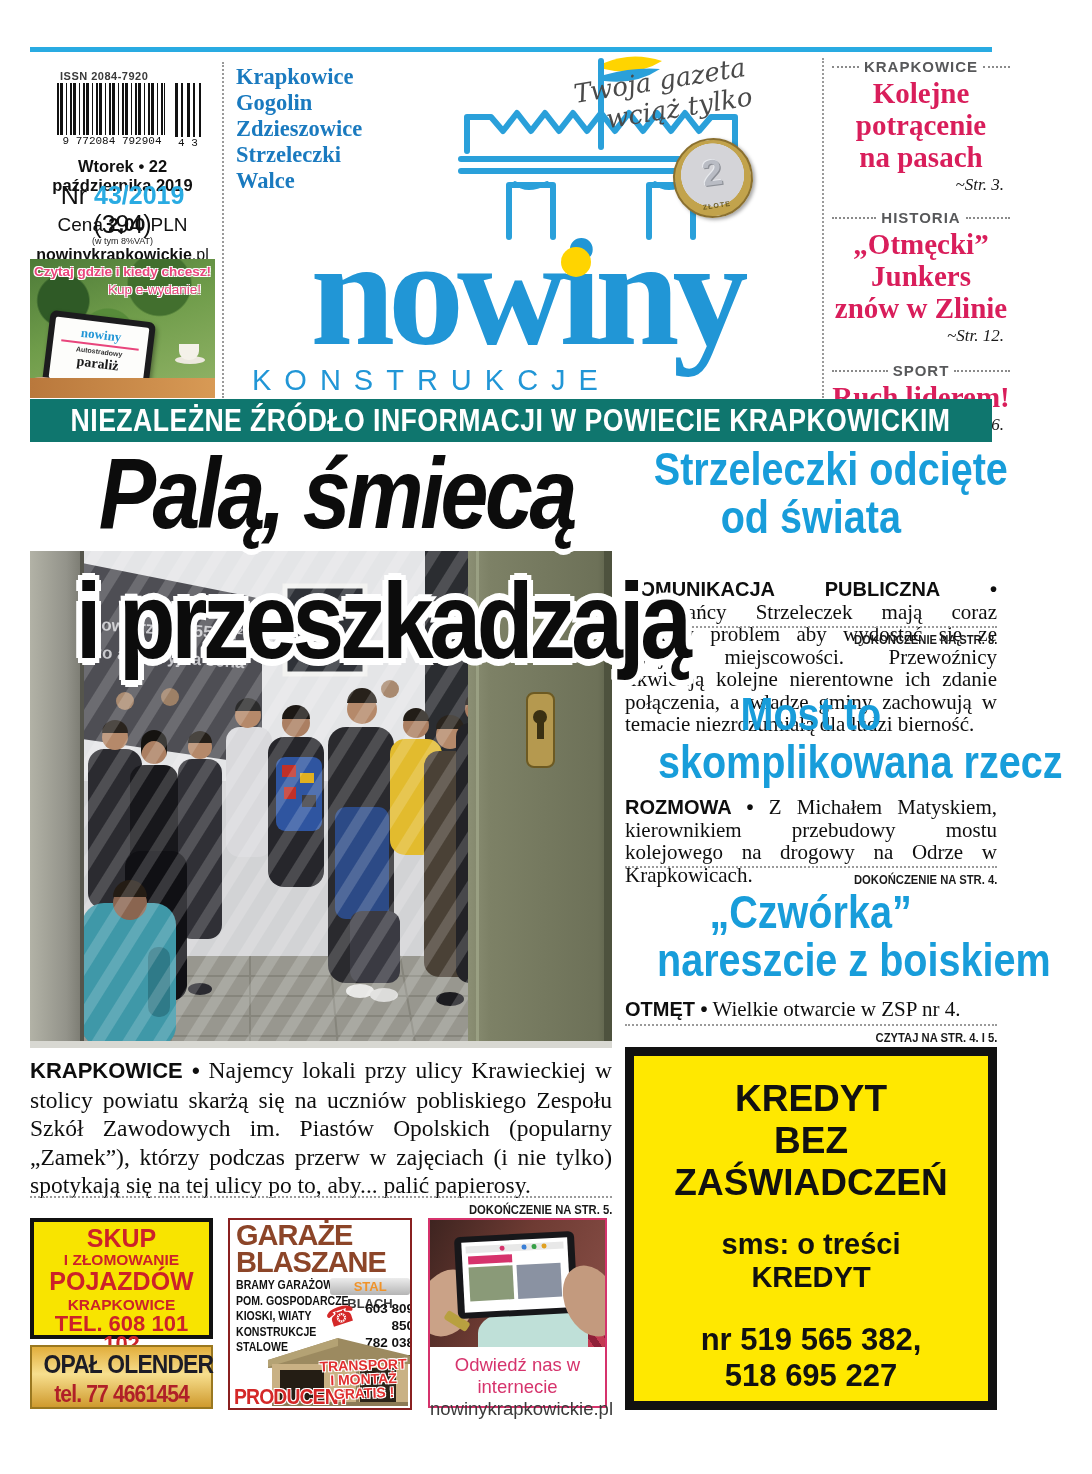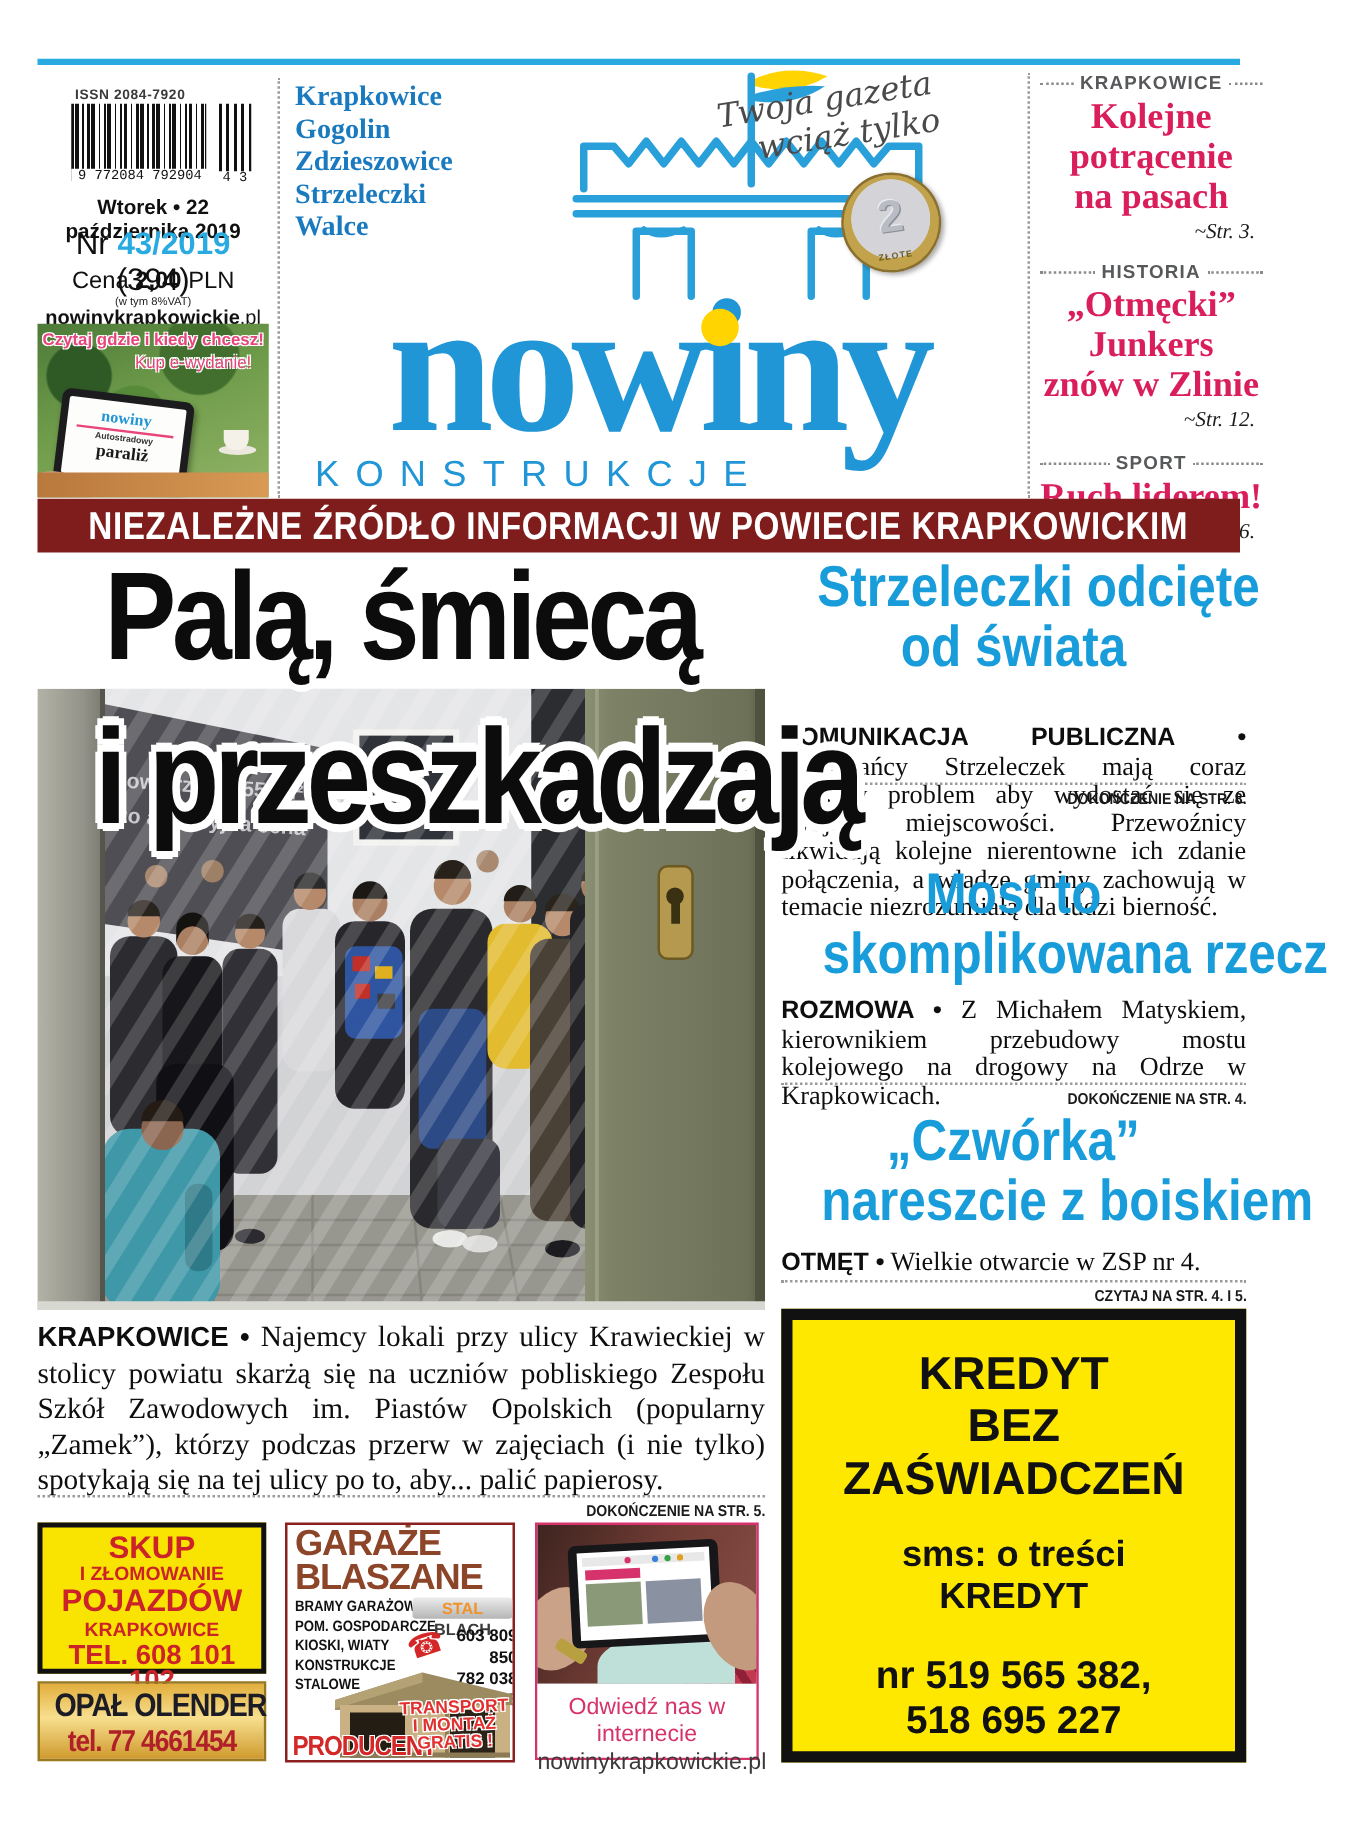--- a/index.html
+++ b/index.html
@@ -87,28 +87,28 @@
   
   .sidebar{left:822px;top:58px;width:178px;height:340px;border-left:2px dotted #9a9a9a;padding-left:8px;}
   .sec-h{display:flex;align-items:center;gap:5px;margin-top:0;}
   .sec-h .dl{flex:1;border-top:2px dotted #8a8a8a;height:0;}
   .sec-h .lbl{font-size:15px;font-weight:bold;letter-spacing:1px;color:#57585a;}
   .sec-t{font-family:"Liberation Serif",serif;font-weight:bold;color:#d91e5b;font-size:29px;line-height:32px;text-align:center;}
   .sec-p{font-family:"Liberation Serif",serif;font-style:italic;font-size:17px;color:#1a1a1a;text-align:right;padding-right:6px;} .mt2{margin-top:2px;}
   .s2{margin-top:14px;} .s3{margin-top:16px;}
 
   
-  .banner{left:30px;top:399px;width:962px;height:43px;background:#7f1d1d;color:#fff;
+  .banner{left:30px;top:399px;width:962px;height:43px;background:#0f766e;color:#fff;
     display:flex;align-items:center;justify-content:center;}
   .banner span{font-size:31px;font-weight:bold;letter-spacing:.5px;}
 
   
-  .lead-h1{left:30px;top:440px;width:582px;text-align:center;font-weight:bold;font-size:100px;line-height:106px;
+  .lead-h1{left:30px;top:440px;width:582px;text-align:right;font-weight:bold;font-size:100px;line-height:106px;
     color:#0c0c0c;letter-spacing:-4px;z-index:5;
-    text-shadow:-6px 0 0 #fff,6px 0 0 #fff,0 -6px 0 #fff,0 6px 0 #fff,-4px -4px 0 #fff,4px -4px 0 #fff,-4px 4px 0 #fff,4px 4px 0 #fff;}
+    text-shadow:-6px 0 0 #fff,6px 0 0 #fff,0 -6px 0 #fff,0 6px 0 #fff,-4px -4px 0 #fff,4px -4px 0 #fff,-4px 4px 0 #fff,4px 4px 0 #fff;font-style:italic;}
   .lead-h2{left:26px;top:565px;width:590px;text-align:center;font-weight:bold;font-size:108px;line-height:112px;
     color:#0c0c0c;letter-spacing:-5px;z-index:5;
     text-shadow:-7px 0 0 #fff,7px 0 0 #fff,0 -7px 0 #fff,0 7px 0 #fff,-5px -5px 0 #fff,5px -5px 0 #fff,-5px 5px 0 #fff,5px 5px 0 #fff;}
   .lead-photo{left:30px;top:551px;width:582px;height:497px;z-index:1;}
   .lead-body{left:30px;top:1056px;width:582px;font-family:"Liberation Serif",serif;font-size:23.5px;
     line-height:28.5px;color:#0e0e0e;text-align:justify;}
   .kick{font-family:"Liberation Sans",sans-serif;font-weight:bold;font-size:22px;}
   .cont-row{border-top:2px dotted #9a9a9a;text-align:right;padding-top:2px;}
   .cont{font-size:12.5px;font-weight:bold;color:#1a1a1a;}
   .lead-cont{left:30px;top:1196px;width:582px;}

